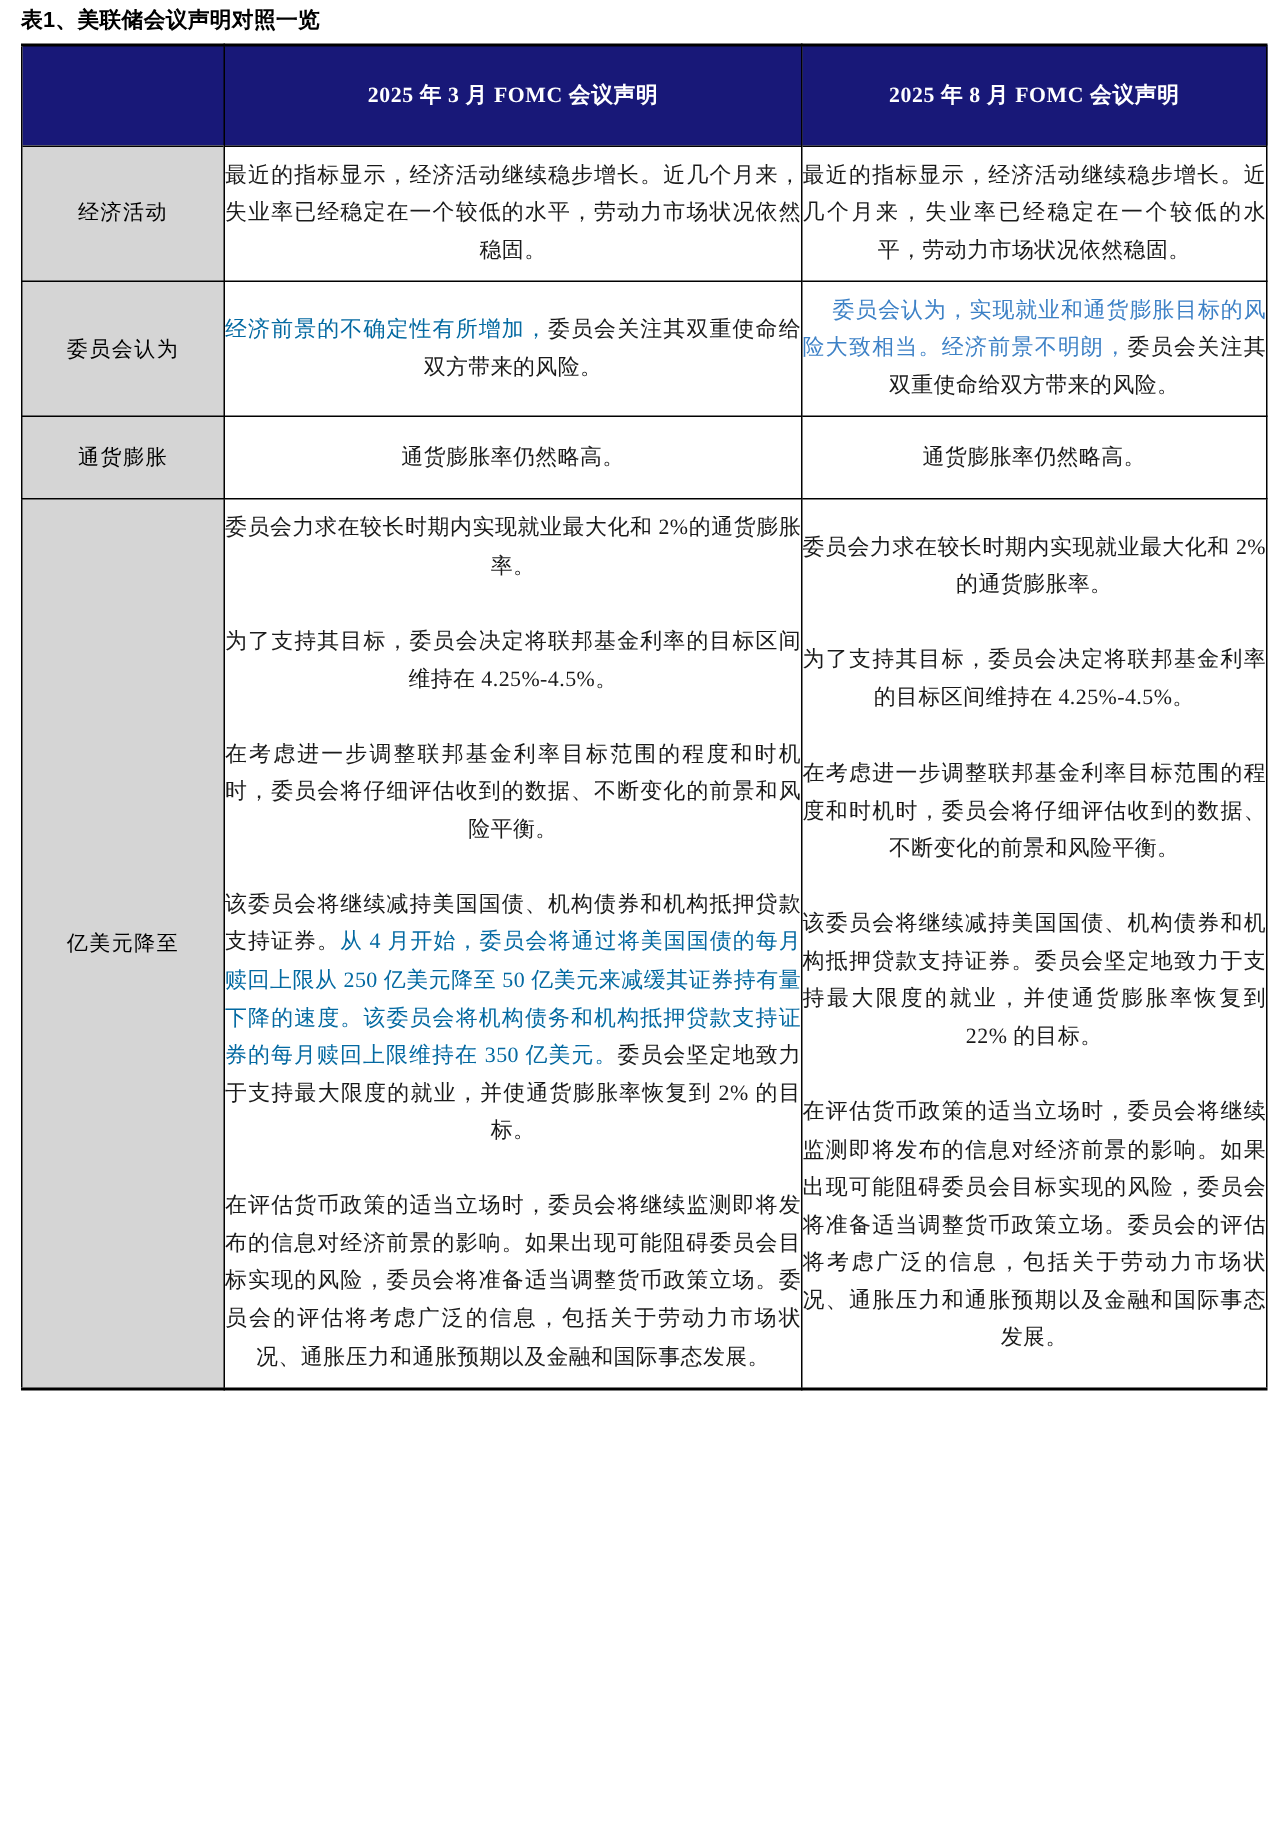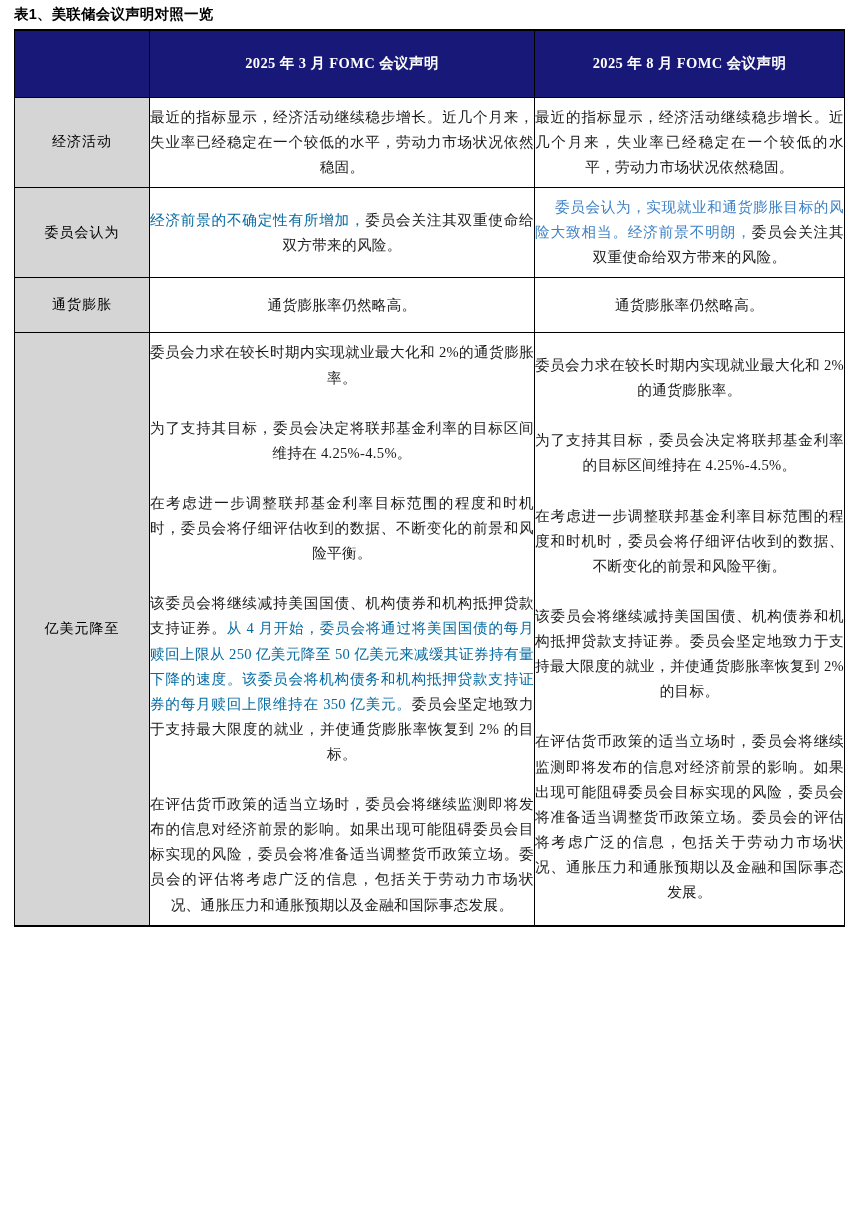--- a/index.html
+++ b/index.html
@@ -171,21 +171,21 @@
             <p><span>委员会力求在较长时期内实现就业最大化和 2%的通货膨胀率。</span></p>
             <p><span>为了支持其目标，委员会决定将联邦基金利率的目标区间维持在 4.25%-4.5%。</span></p>
             <p><span>在考虑进一步调整联邦基金利率目标范围的程度和时机时，委员会将仔细评估收到的数据、不断变化的前景和风险平衡。</span></p>
             <p><span>该委员会将继续减持美国国债、机构债券和机构抵押贷款支持证券。</span><span class="c-red">从 4 月开始，委员会将通过将美国国债的每月赎回上限从 250 亿美元降至 50 亿美元来减缓其证券持有量下降的速度。该委员会将机构债务和机构抵押贷款支持证券的每月赎回上限维持在 350 亿美元。</span><span>委员会坚定地致力于支持最大限度的就业，并使通货膨胀率恢复到 2% 的目标。</span></p>
             <p><span>在评估货币政策的适当立场时，委员会将继续监测即将发布的信息对经济前景的影响。如果出现可能阻碍委员会目标实现的风险，委员会将准备适当调整货币政策立场。委员会的评估将考虑广泛的信息，包括关于劳动力市场状况、通胀压力和通胀预期以及金融和国际事态发展。</span></p>
           </td>
           <td class="body">
             <p><span>委员会力求在较长时期内实现就业最大化和 2%的通货膨胀率。</span></p>
             <p><span>为了支持其目标，委员会决定将联邦基金利率的目标区间维持在 4.25%-4.5%。</span></p>
             <p><span>在考虑进一步调整联邦基金利率目标范围的程度和时机时，委员会将仔细评估收到的数据、不断变化的前景和风险平衡。</span></p>
-            <p><span>该委员会将继续减持美国国债、机构债券和机构抵押贷款支持证券。委员会坚定地致力于支持最大限度的就业，并使通货膨胀率恢复到 2% 的目标。</span></p>
+            <p><span>该委员会将继续减持美国国债、机构债券和机构抵押贷款支持证券。委员会坚定地致力于支持最大限度的就业，并使通货膨胀率恢复到 22% 的目标。</span></p>
             <p><span>在评估货币政策的适当立场时，委员会将继续监测即将发布的信息对经济前景的影响。如果出现可能阻碍委员会目标实现的风险，委员会将准备适当调整货币政策立场。委员会的评估将考虑广泛的信息，包括关于劳动力市场状况、通胀压力和通胀预期以及金融和国际事态发展。</span></p>
           </td>
         </tr>
       </tbody>
   </table>
 
   <div class="notes">
   </div>
 
 </div>

